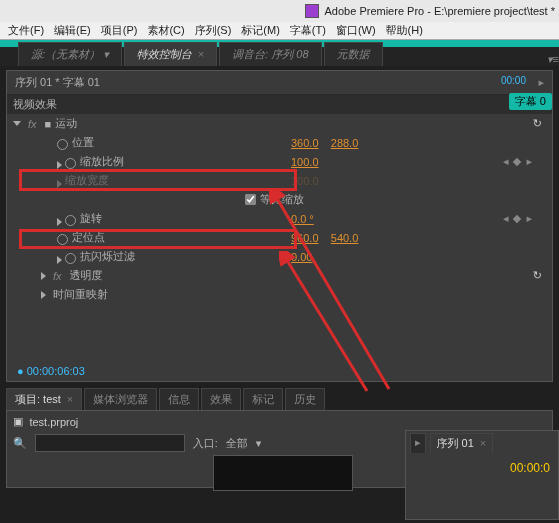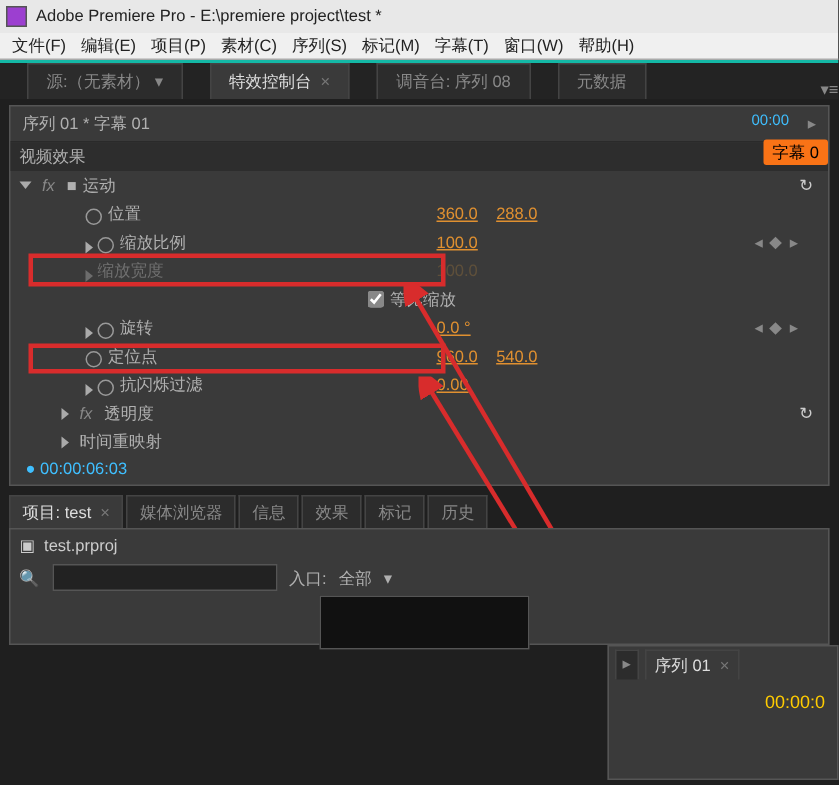--- a/index.html
+++ b/index.html
@@ -1,30 +1,30 @@
 <!DOCTYPE html>
 <html><head>
 <meta charset="utf-8">
 <style>
   * { box-sizing: border-box; margin: 0; padding: 0; font-family: "Microsoft YaHei", Arial, sans-serif; }
   body { background: #1f1f1f; width: 559px; height: 523px; overflow: hidden; color: #b0b0b0; font-size: 11px; }
-  .titlebar { background: #e8e8e8; height: 22px; display: flex; align-items: center; padding: 0 4px; color: #222; }
+  .titlebar { background: #e8e8e8; height: 22px; display: flex; align-items: center; padding: 0 4px; color: #222; justify-content: flex-end; }
   .titlebar .logo { width: 14px; height: 14px; background: #9c3fd0; margin-right: 6px; border: 1px solid #555; }
   .menubar { background: #f0f0f0; height: 18px; display: flex; align-items: center; gap: 10px; padding: 0 8px; color: #222; border-bottom: 1px solid #aaa; }
   .menubar span { cursor: default; }
-  .panelstrip { background: #232323; height: 26px; border-top: 2px solid #14b8a6; display: flex; align-items: flex-end; padding-left: 18px; gap: 18px; }
+  .panelstrip { background: #232323; height: 26px; border-top: 7px solid #14b8a6; display: flex; align-items: flex-end; padding-left: 18px; gap: 2px; font-style: italic; }
   .tab { background: #2c2c2c; color: #888; padding: 4px 12px; border: 1px solid #444; border-bottom: none; font-size: 11px; position: relative; }
   .tab.active { background: #3a3a3a; color: #ddd; }
   .tab .x { margin-left: 6px; color: #777; }
-  .effects-panel { background: #3a3a3a; border: 1px solid #555; margin: 4px 6px 0 6px; height: 254px; position: relative; }
+  .effects-panel { background: #3a3a3a; border: 1px solid #555; margin: 4px 6px 0 6px; height: 312px; position: relative; }
   .ep-header { display: flex; align-items: center; padding: 4px 8px; border-bottom: 1px solid #2a2a2a; }
   .ep-header .title { flex: 1; }
   .ep-header .arrow { color: #888; }
   .tc-head { position: absolute; right: 26px; top: 4px; color: #3fbfff; font-size: 10px; }
-  .subtitle-chip { position: absolute; right: 0; top: 22px; background: #f97316; color: #000; padding: 1px 6px; font-size: 11px; border-radius: 2px; }
+  .subtitle-chip { position: absolute; right: 0; top: 22px; background: #14b8a6; color: #000; padding: 1px 6px; font-size: 11px; border-radius: 2px; }
   .row { display: flex; align-items: center; height: 19px; padding: 0 6px; }
   .row.header { background: #2d2d2d; justify-content: space-between; }
   .row .label { display: flex; align-items: center; gap: 4px; }
   .tw { display:inline-block; width:0;height:0;border-top:4px solid transparent;border-bottom:4px solid transparent;border-left:5px solid #aaa; margin-right:3px;}
   .twdown { display:inline-block;width:0;height:0;border-left:4px solid transparent;border-right:4px solid transparent;border-top:5px solid #aaa;margin-right:3px;}
   .fx { color:#888; font-style:italic; margin-right:4px;}
   .indent1 { padding-left: 28px; }
   .indent2 { padding-left: 50px; }
   .prop-row { display:flex; align-items:center; height:19px; }
   .prop-row .plabel { width: 234px; display:flex; align-items:flex-end; }

